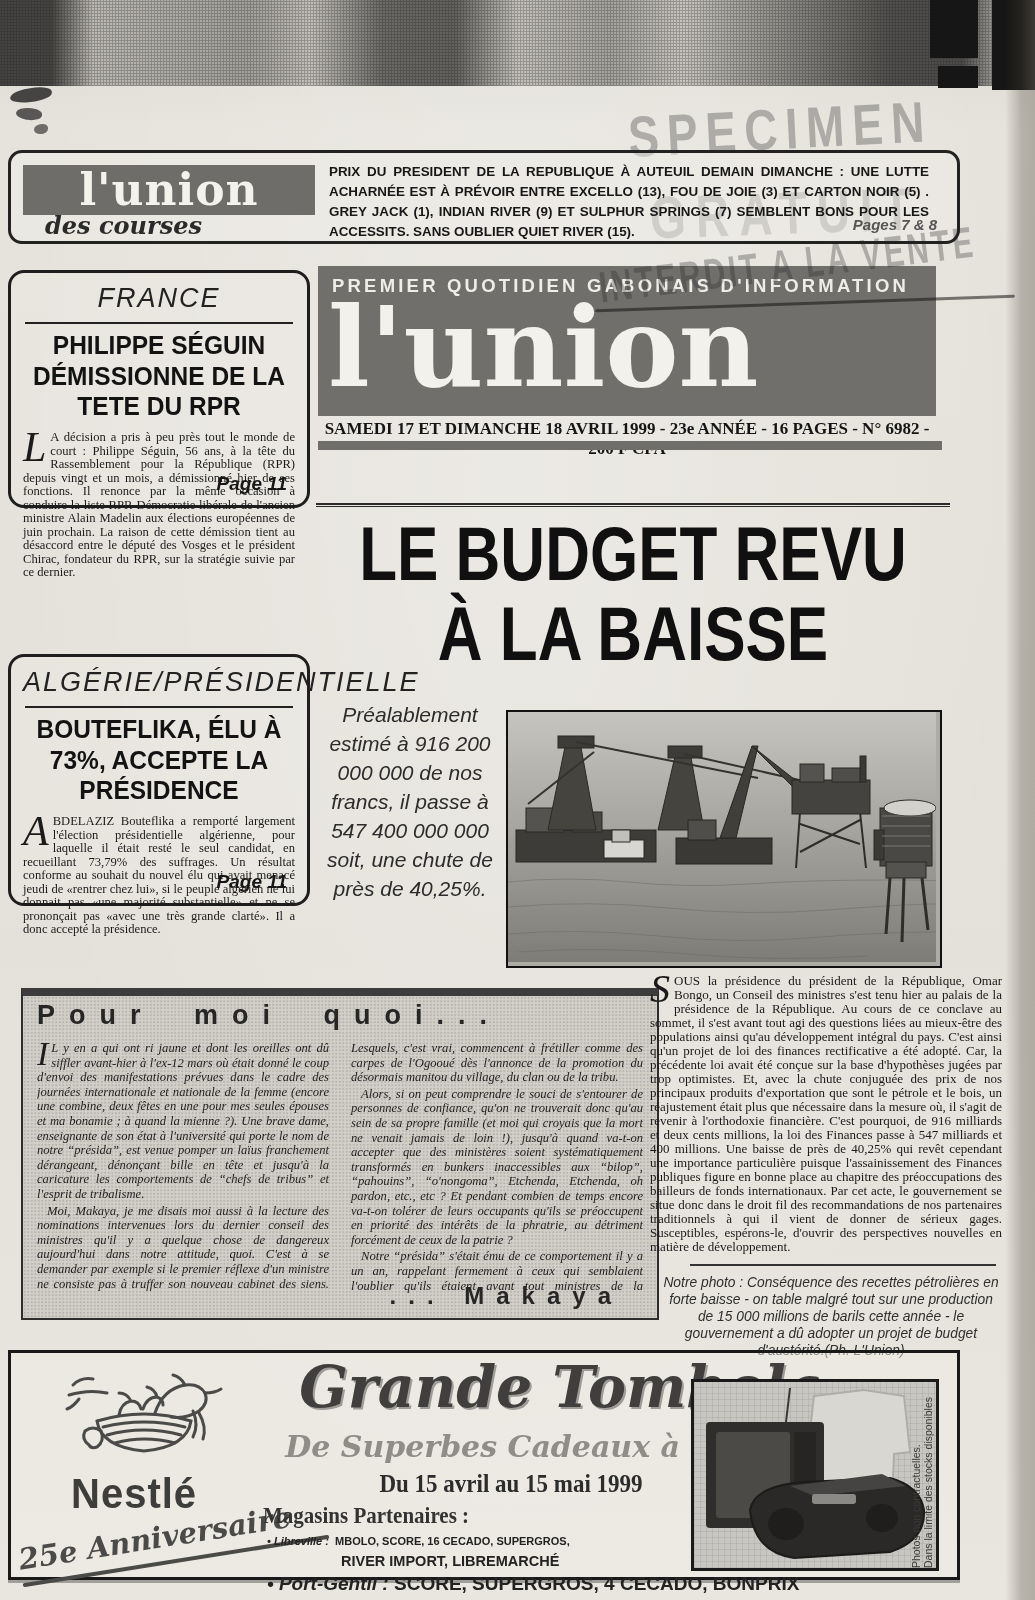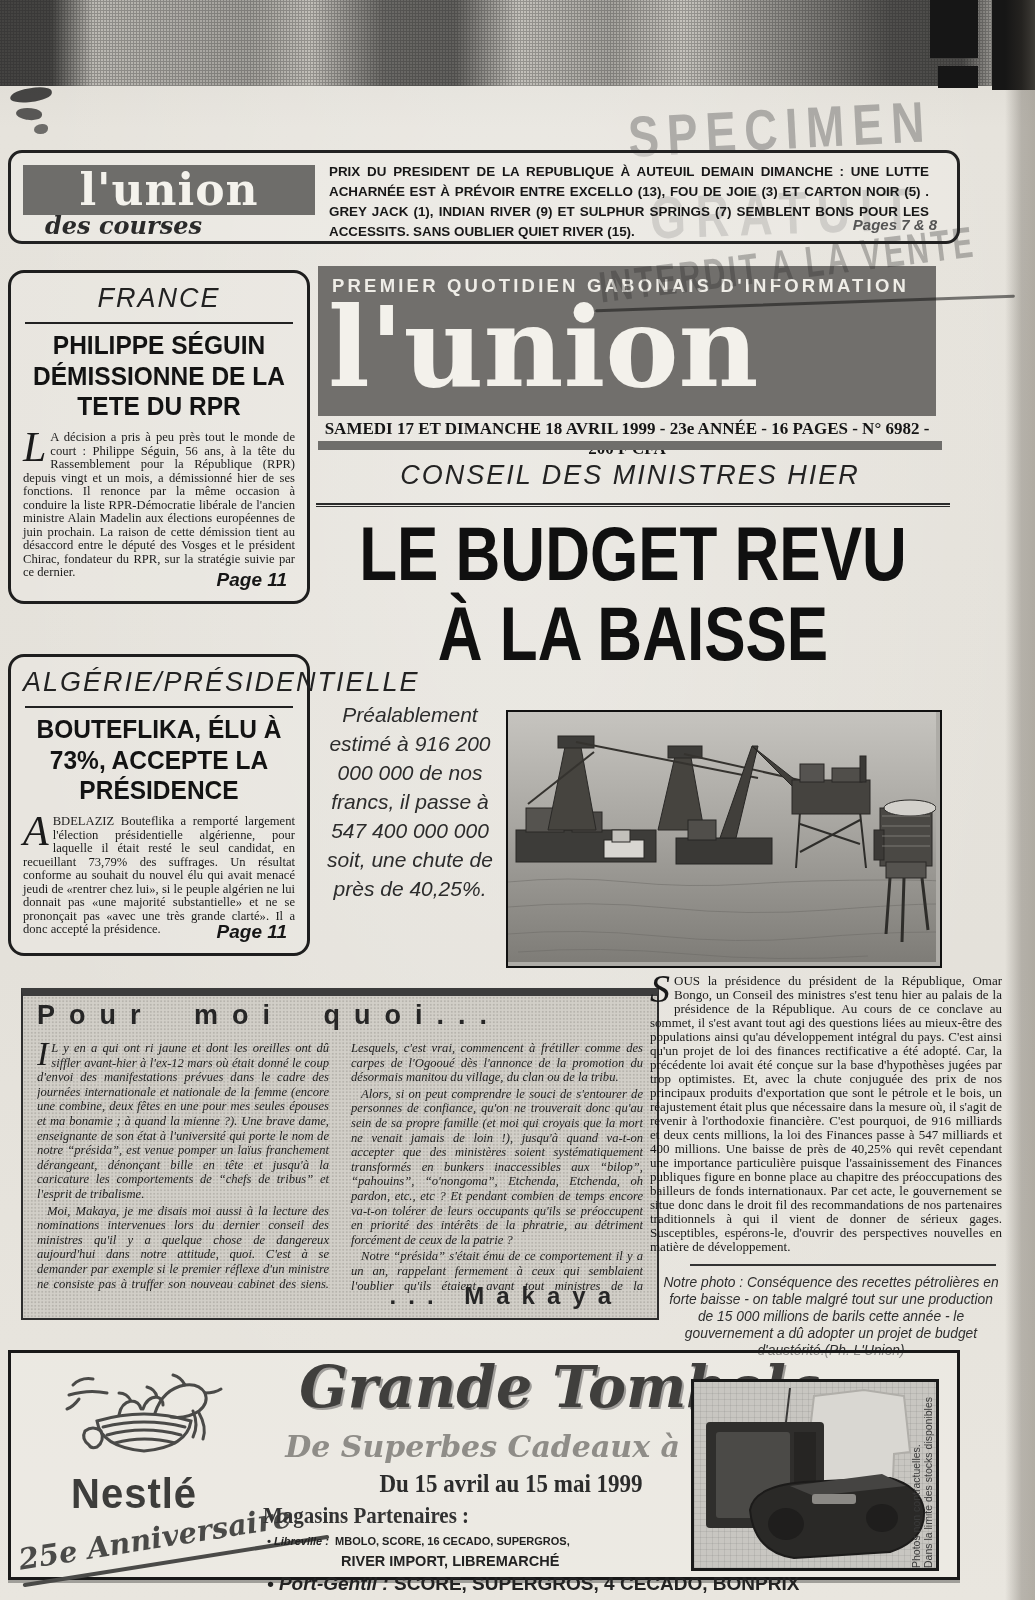--- a/index.html
+++ b/index.html
@@ -46,22 +46,22 @@
   .banner-logo-title{font-family:"DejaVu Serif",serif;font-weight:bold;font-size:44px;color:#f4f2ec;letter-spacing:1px;line-height:1;}
   .banner-logo-sub{position:absolute;left:34px;top:58px;font-family:"DejaVu Serif",serif;font-style:italic;font-weight:bold;font-size:24px;color:#2a2a2a;}
   .banner-text{
     position:absolute;left:318px;top:9px;width:600px;
     font-family:"Liberation Sans",sans-serif;font-weight:bold;font-size:13.4px;line-height:20px;
     color:#171717;text-align:justify;
   }
   .banner-pages{position:absolute;right:20px;bottom:8px;font-family:"Liberation Sans",sans-serif;font-weight:bold;font-style:italic;font-size:15px;color:#555;margin-top:8px;}
   
   .side-box{position:absolute;left:8px;border:3px solid #1e1e1e;border-radius:16px;background:rgba(238,236,230,.4);padding:10px 12px 8px;box-sizing:border-box;}
-  .box-france{top:270px;width:302px;height:334px;}
-  .box-algerie{top:654px;width:302px;height:302px;}
+  .box-france{top:270px;width:302px;height:238px;}
+  .box-algerie{top:654px;width:302px;height:252px;}
   .side-kicker{font-family:"Liberation Sans",sans-serif;font-style:italic;font-size:27px;letter-spacing:2px;text-align:center;color:#222;font-weight:normal;}
   .side-rule{border:0;border-top:2px solid #222;margin:8px 2px 10px;}
   .side-headline{font-family:"Liberation Sans",sans-serif;font-weight:900;font-size:24.5px;line-height:1.15;text-align:center;color:#131313;transform:scaleY(1.08);margin:4px 0 10px;}
   .side-body{font-size:12.6px;line-height:13.5px;text-align:justify;color:#1b1b1b;}
   .side-page{position:absolute;right:20px;bottom:10px;font-family:"Liberation Sans",sans-serif;font-weight:bold;font-style:italic;font-size:19px;color:#161616;}
   .dropcap{float:left;font-family:"Liberation Serif",serif;font-style:italic;font-size:42px;line-height:32px;padding-right:4px;}
   
   .masthead{position:absolute;left:318px;top:266px;width:618px;height:150px;background:#716f6c;overflow:hidden;}
   .tagline{font-family:"Liberation Sans",sans-serif;font-weight:bold;font-size:18.5px;letter-spacing:3.2px;color:#efede7;padding:9px 0 0 14px;}
   .mast-title{font-family:"DejaVu Serif",serif;font-weight:bold;font-size:110px;line-height:.92;color:#f3f1eb;padding-left:10px;letter-spacing:0px;}
@@ -160,21 +160,20 @@
   </div>
 
   <div class="side-box box-algerie">
     <div class="side-kicker">ALGÉRIE/PRÉSIDENTIELLE</div>
     <hr class="side-rule">
     <div class="side-headline">BOUTEFLIKA, ÉLU À 73%, ACCEPTE LA PRÉSIDENCE</div>
     <p class="side-body"><span class="dropcap">A</span><span>BDELAZIZ Bouteflika a remporté largement l'élection présidentielle algérienne, pour laquelle il était resté le seul candidat, en recueillant 73,79% des suffrages. Un résultat conforme au souhait du nouvel élu qui avait menacé jeudi de «rentrer chez lui», si le peuple algérien ne lui donnait pas «une majorité substantielle» et ne se prononçait pas «avec une très grande clarté». Il a donc accepté la présidence.</span></p>
     <div class="side-page">Page 11</div>
   </div>
 
-  <div class="kicker">CONSEIL DES MINISTRES HIER</div>
   <div class="kicker-rule"></div>
   <div class="lead-line l1">LE BUDGET REVU</div>
   <div class="lead-line l2">À LA BAISSE</div>
   <div class="standfirst">Préalablement estimé à 916 200 000 000 de nos francs, il passe à 547 400 000 000 soit, une chute de près de 40,25%.</div>
 
   <div class="photo">
     <svg width="428" height="250" viewBox="0 0 428 250">
       <defs>
         <linearGradient id="sea" x1="0" y1="0" x2="0" y2="1">
           <stop offset="0" stop-color="#c6c4bf"></stop>

